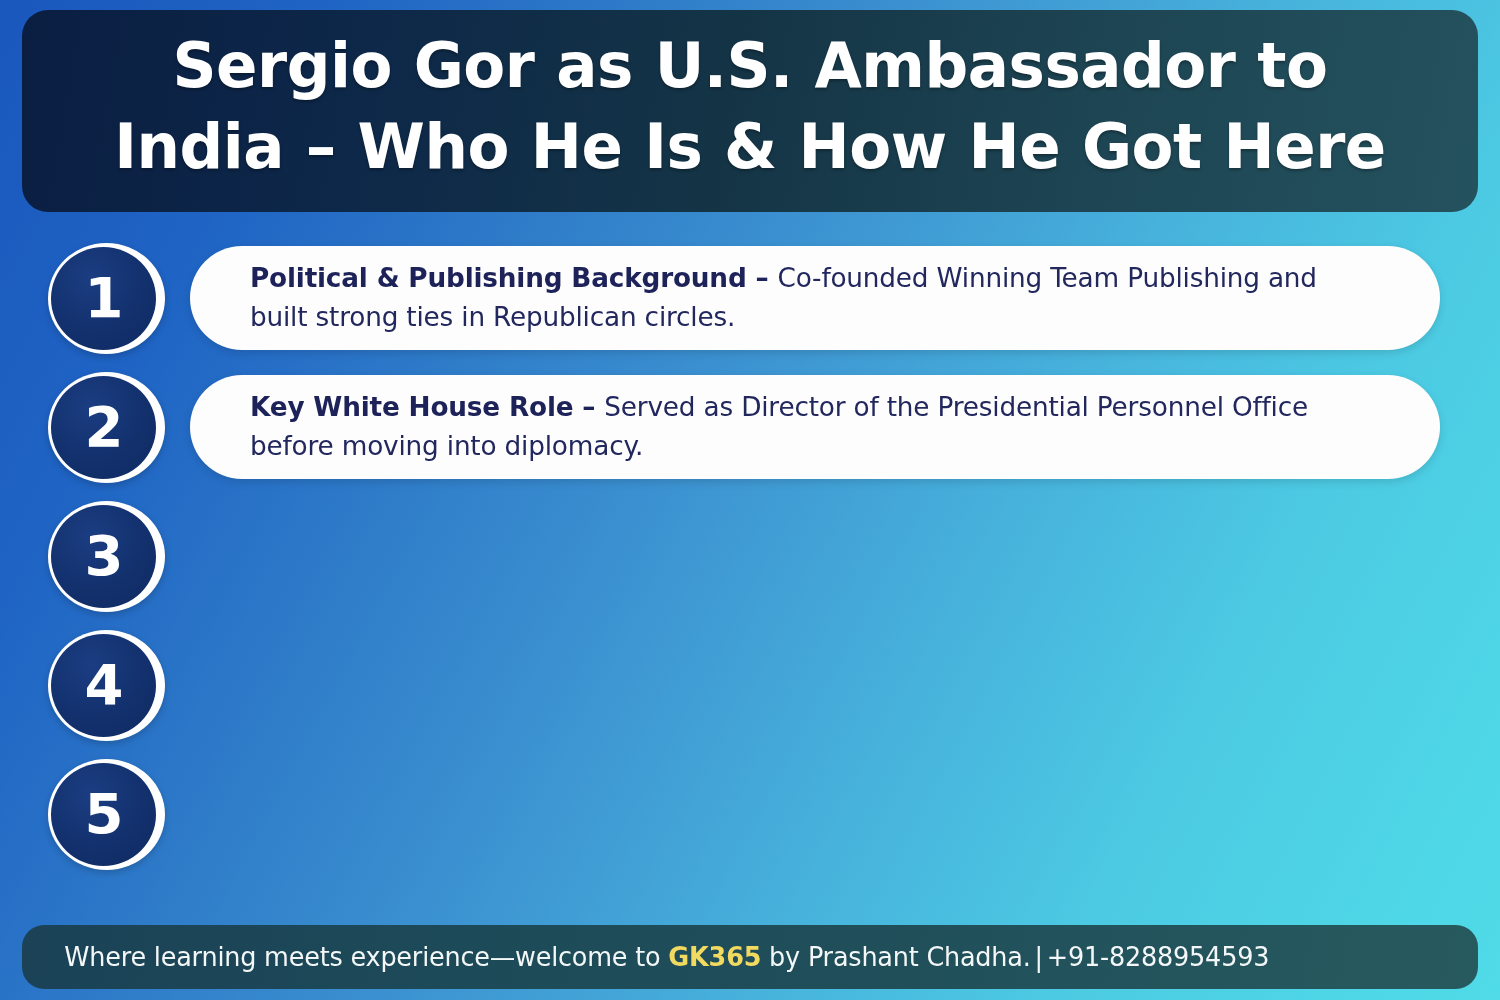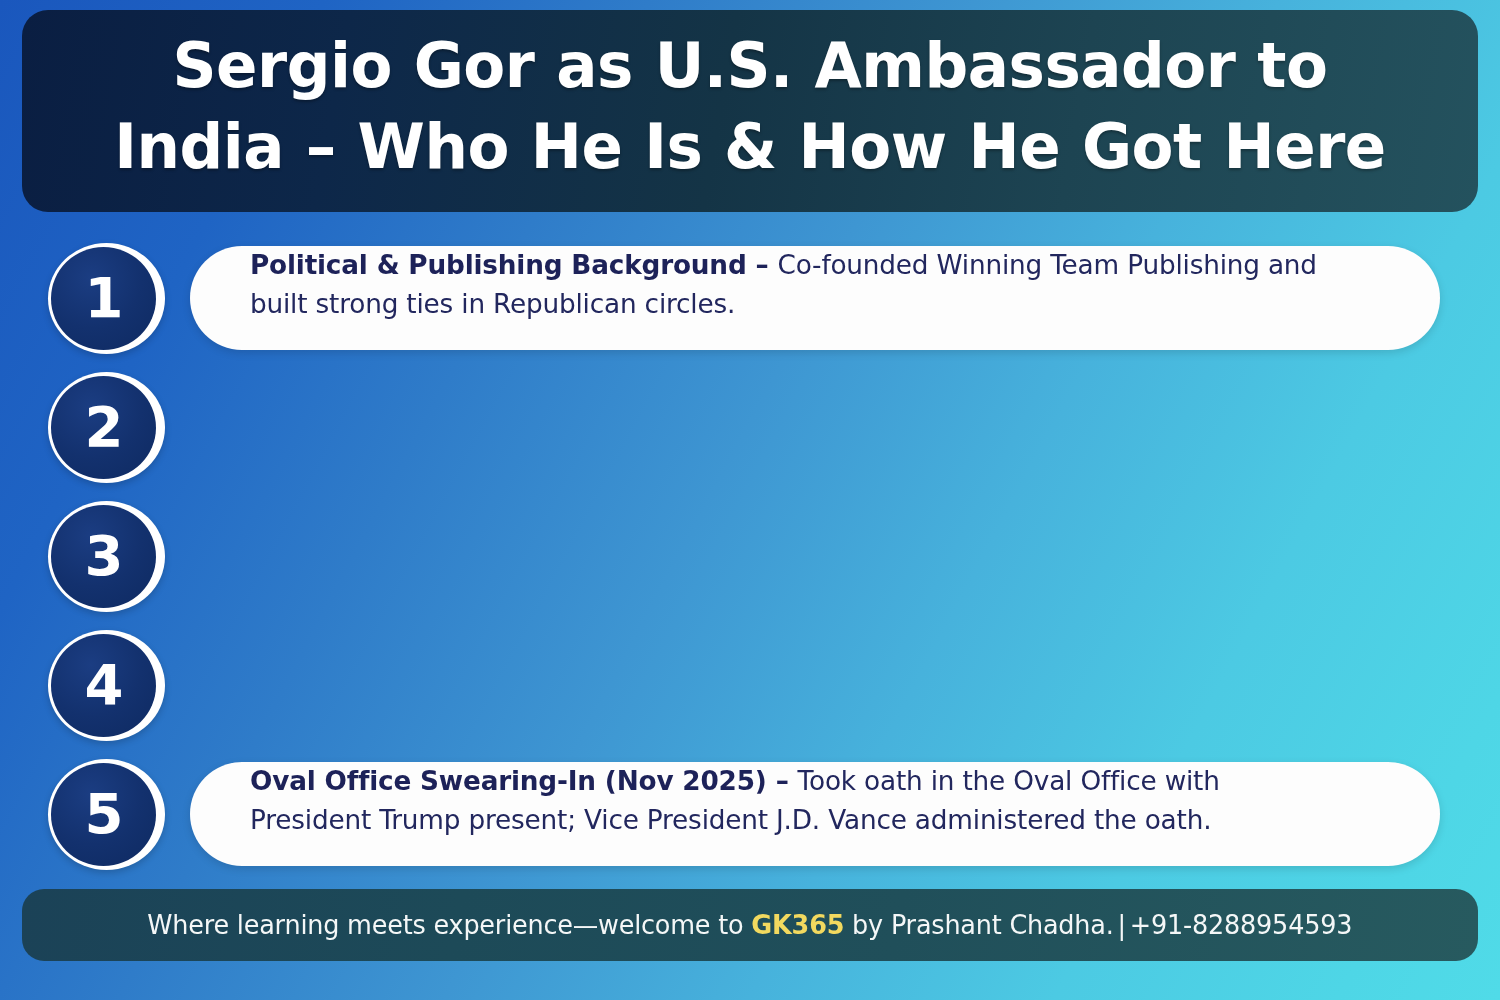--- a/index.html
+++ b/index.html
@@ -114,21 +114,21 @@
     position: absolute;
     left: 190px;
     top: 3px;
     width: 1250px;
     height: 104px;
     background: #fdfdfd;
     border-radius: 52px;
     box-shadow: 0 3px 8px rgba(0,0,0,0.13);
     box-sizing: border-box;
     display: flex;
-    align-items: flex-start;
+    align-items: center;
     padding: 0 70px 0 60px;
     z-index: 2;
   }
   .pill-text {
     color: #22275e;
     font-family: "DejaVu Sans", sans-serif;
     font-size: 27px;
     line-height: 1.44;
     letter-spacing: -0.2px;
     transform: scaleX(0.975);
@@ -136,28 +136,28 @@
   }
   .pill-text .lead {
     font-weight: 700;
     color: #1d2259;
   }
 
   
   .footer {
     position: absolute;
     left: 22px;
-    top: 889px;
+    top: 925px;
     width: 1456px;
-    height: 72px;
+    height: 64px;
     border-radius: 22px;
     background: linear-gradient(100deg, #1b4257 0%, #1d4a58 30%, #204f5a 60%, #275a5f 100%);
     display: flex;
     align-items: center;
-    justify-content: center;
+    justify-content: flex-start;
     box-sizing: border-box;
     padding: 0 30px;
   }
   .footer-text {
     color: #f4f7f7;
     font-family: "DejaVu Sans", sans-serif;
     font-size: 26px;
     letter-spacing: -0.2px;
     transform: scaleX(0.98);
     white-space: nowrap;
@@ -193,20 +193,23 @@
       </div>
     </div>
 
     <div class="row">
       <div class="badge-wrap">
         <div class="badge-ring"></div>
         <div class="badge">
           <span class="badge-num">2</span>
         </div>
       </div>
+      <div class="pill">
+        <div class="pill-text"><span class="lead">Key White House Role – </span><span>Served as Director of the Presidential Personnel Office before moving into diplomacy.</span></div>
+      </div>
     </div>
 
     <div class="row">
       <div class="badge-wrap">
         <div class="badge-ring"></div>
         <div class="badge">
           <span class="badge-num">3</span>
         </div>
       </div>
     </div>
@@ -219,23 +222,20 @@
         </div>
       </div>
     </div>
 
     <div class="row">
       <div class="badge-wrap">
         <div class="badge-ring"></div>
         <div class="badge">
           <span class="badge-num">5</span>
         </div>
-      </div>
-      <div class="pill">
-        <div class="pill-text"><span class="lead">Oval Office Swearing-In (Nov 2025) – </span><span>Took oath in the Oval Office with President Trump present; Vice President J.D. Vance administered the oath.</span></div>
       </div>
     </div>
 
   </div>
 
   <div class="footer">
     <div class="footer-text"><span>Where learning meets experience—welcome to </span><span class="brand">GK365</span><span> by Prashant Chadha.</span><span class="sep">|</span><span>+91-8288954593</span></div>
   </div>
 
 </div>

